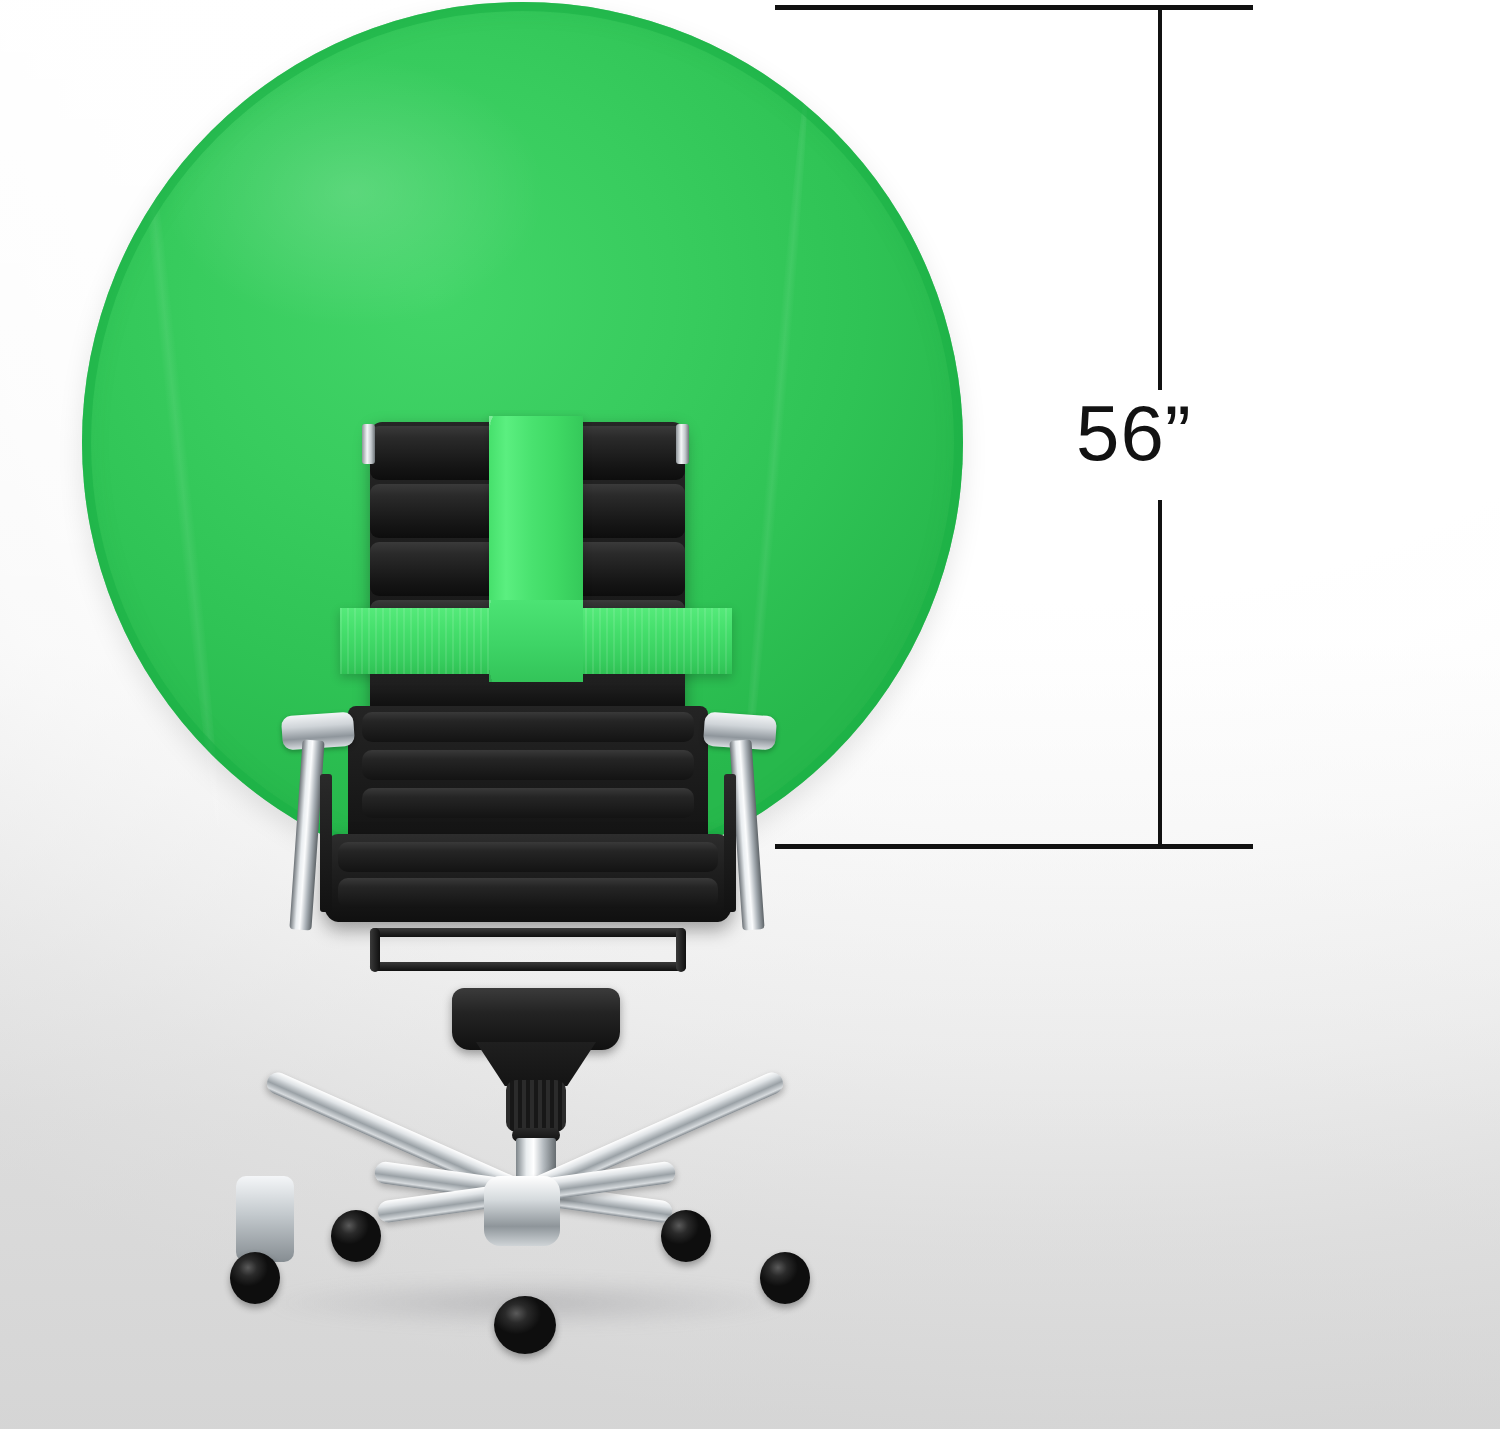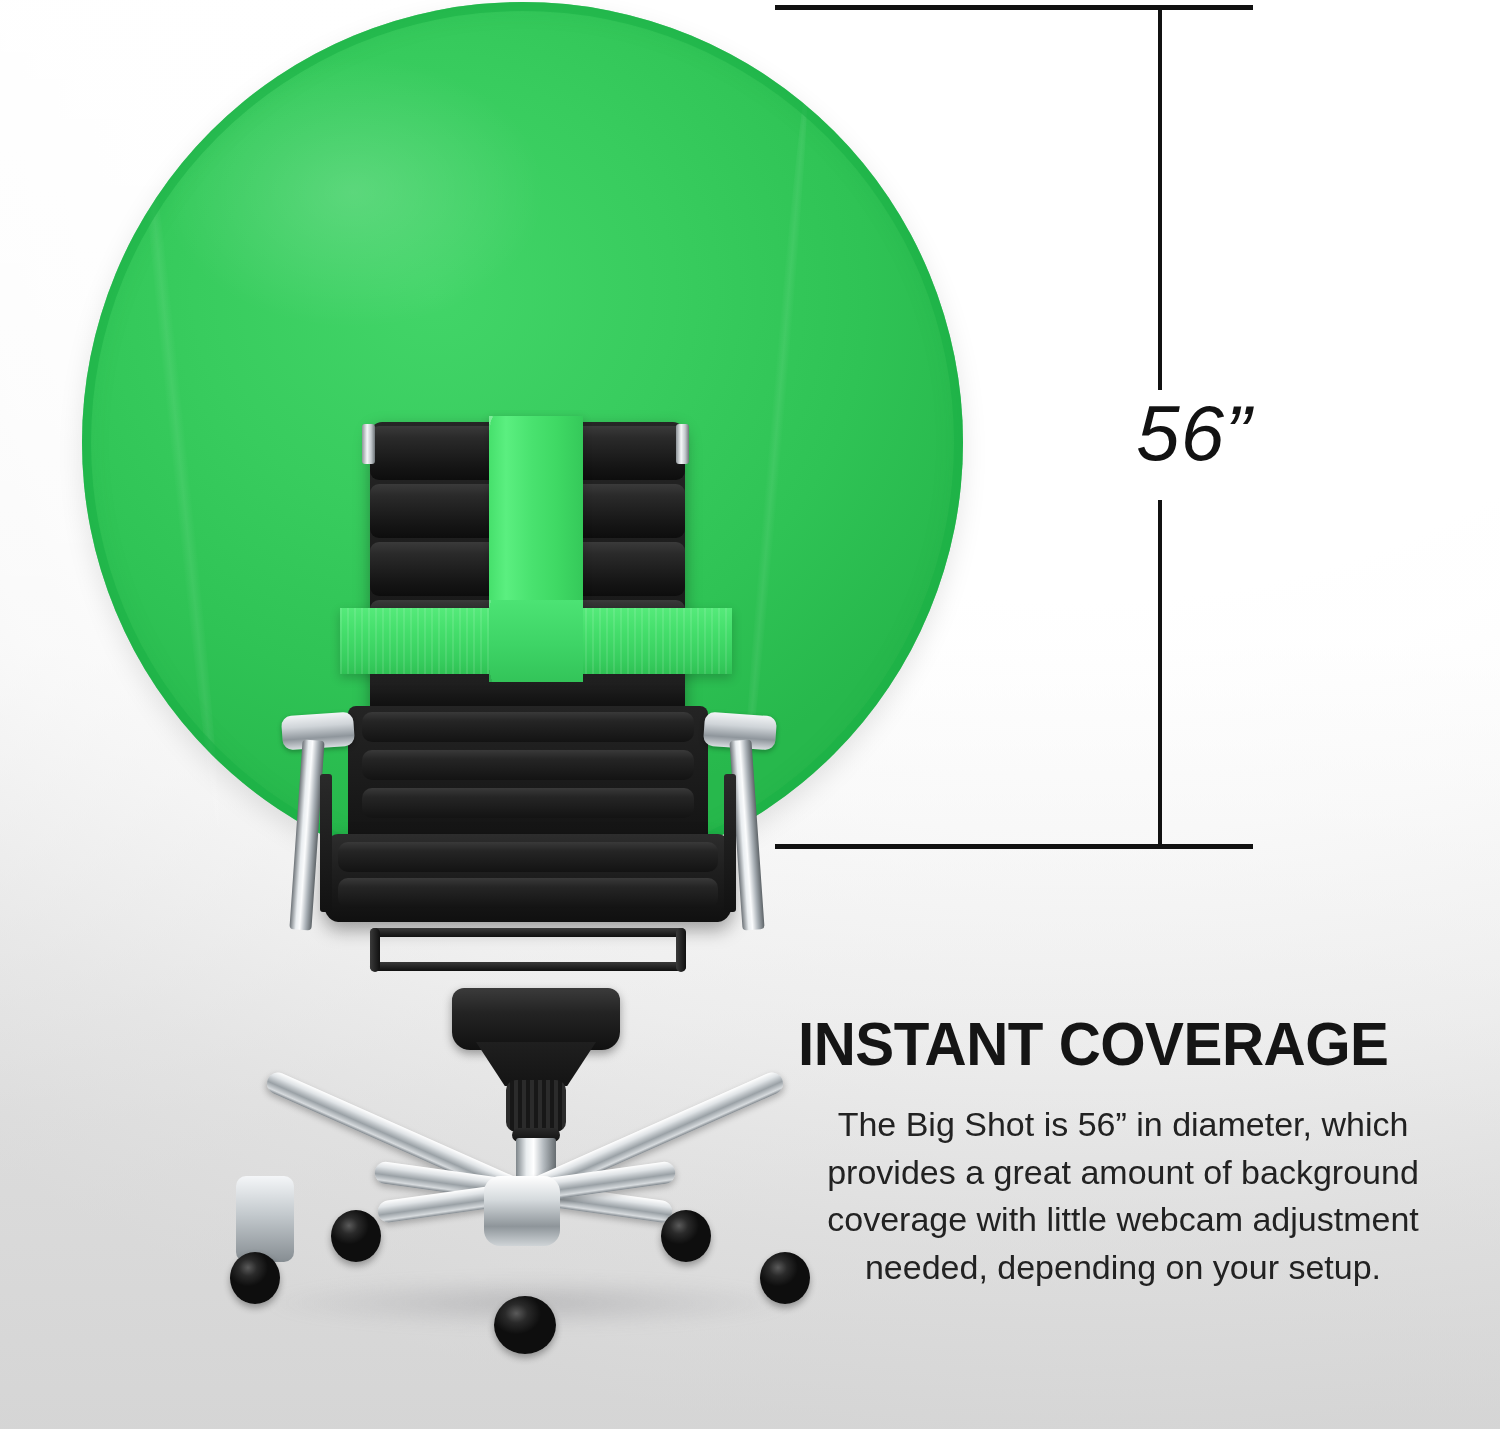--- a/index.html
+++ b/index.html
@@ -210,25 +210,24 @@
   
   .dim{position:absolute;left:0;top:0;width:1500px;height:1429px;pointer-events:none;}
   .dim-tick{position:absolute;left:775px;width:478px;height:5px;background:#111111;}
   .dim-tick-top{top:5px;}
   .dim-tick-bot{top:844px;}
   .dim-line{position:absolute;left:1158px;width:4px;background:#111111;}
   .dim-line-upper{top:8px;height:382px;}
   .dim-line-lower{top:500px;height:346px;}
   .dim-label{
     position:absolute;left:1076px;top:394px;width:176px;
-    text-align:right;
+    text-align:left;
     font-family:"Liberation Sans", sans-serif;
     font-size:78px;font-weight:400;color:#121212;letter-spacing:1px;
     line-height:1;
-    font-style:italic;
   }
 
   
   .copy{position:absolute;left:798px;top:1013px;width:650px;}
   .headline{
     font-family:"Liberation Sans", sans-serif;
     font-size:62px;font-weight:700;letter-spacing:-0.5px;
     color:#151515;line-height:1.0;white-space:nowrap;
     transform:scaleX(.94);transform-origin:left center;
   }
@@ -324,18 +323,14 @@
   <div class="strap-v-low"></div>
 
   <div class="dim">
     <div class="dim-tick dim-tick-top"></div>
     <div class="dim-tick dim-tick-bot"></div>
     <div class="dim-line dim-line-upper"></div>
     <div class="dim-line dim-line-lower"></div>
     <div class="dim-label">56”</div>
   </div>
 
-  <div class="copy">
-    <div class="headline">INSTANT COVERAGE</div>
-    <div class="subcopy">The Big Shot is 56” in diameter, which provides a great amount of background coverage with little webcam adjustment needed, depending on your setup.</div>
-  </div>
 
 </div>
 
 </body></html>

